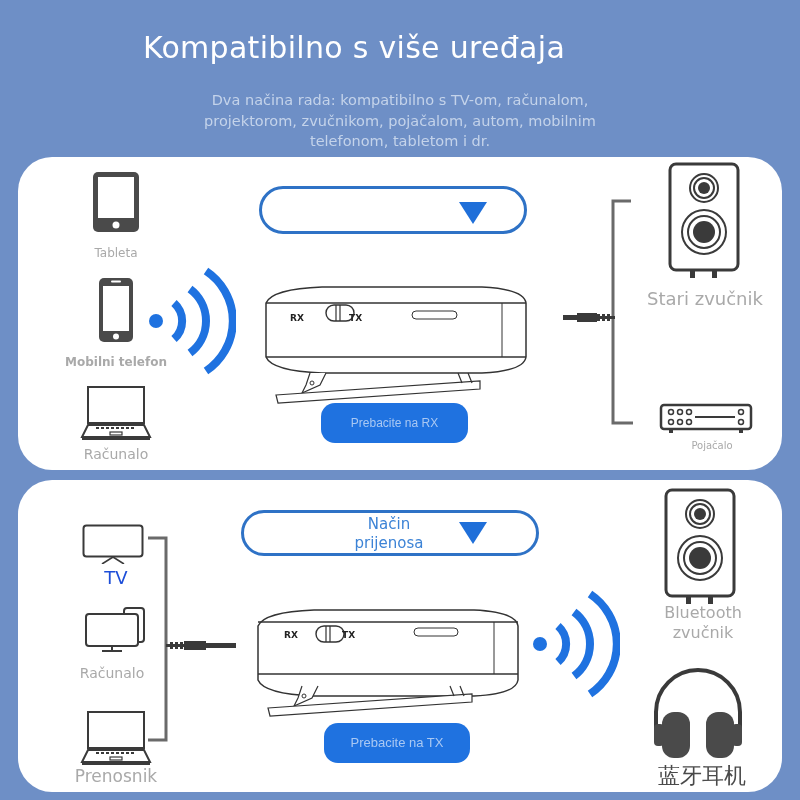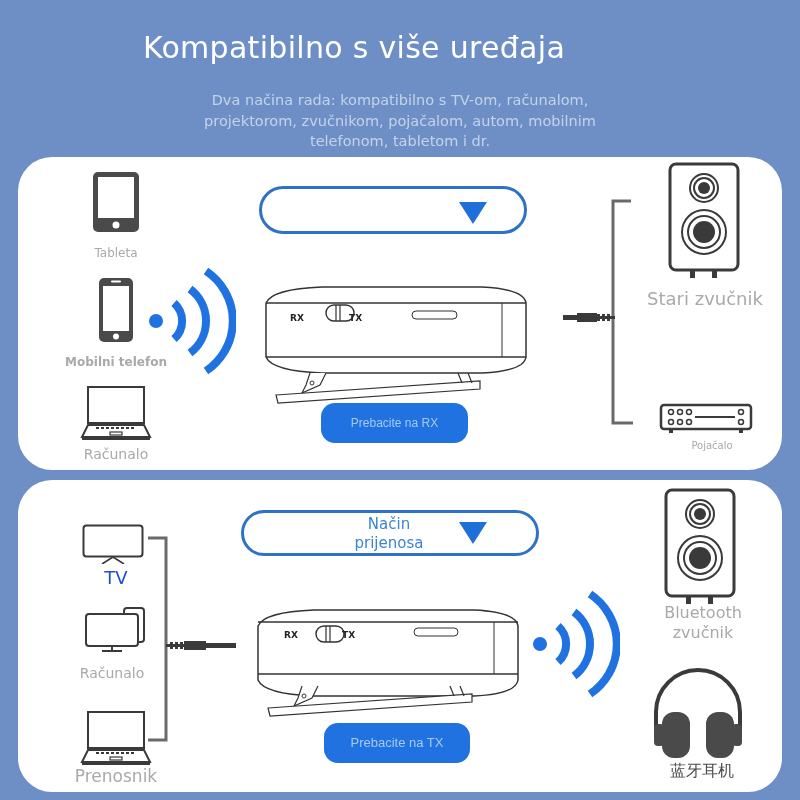--- a/index.html
+++ b/index.html
@@ -283,14 +283,14 @@
 
   <div class="abs" style="left:632px;top:184px;">
     <svg width="96" height="96" viewBox="0 0 96 96">
       <path d="M6 78 L6 48 A42 42 0 0 1 90 48 L90 78" fill="none" stroke="#3a3a3a" stroke-width="4"></path>
       <rect x="12" y="48" width="28" height="46" rx="12" fill="#4a4a4a"></rect>
       <rect x="56" y="48" width="28" height="46" rx="12" fill="#4a4a4a"></rect>
       <rect x="4" y="60" width="10" height="22" rx="4" fill="#4a4a4a"></rect>
       <rect x="82" y="60" width="10" height="22" rx="4" fill="#4a4a4a"></rect>
     </svg>
   </div>
-  <div class="lbl" style="left:636px;top:281px;width:96px;font-size:16px;color:#4a4a4a;">蓝牙耳机</div>
+  <div class="lbl" style="left:636px;top:281px;width:96px;font-size:22px;color:#4a4a4a;">蓝牙耳机</div>
 </div>
 
 </body></html>

